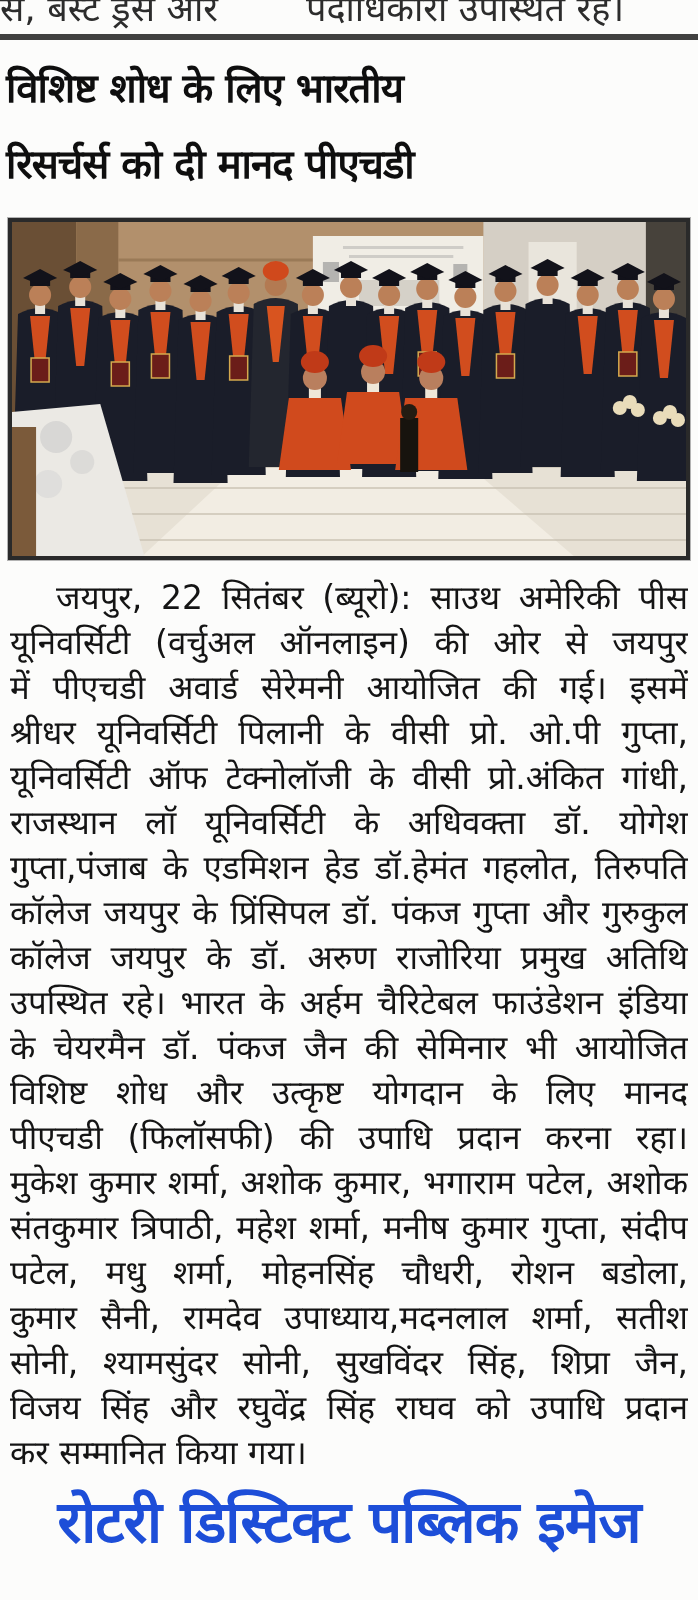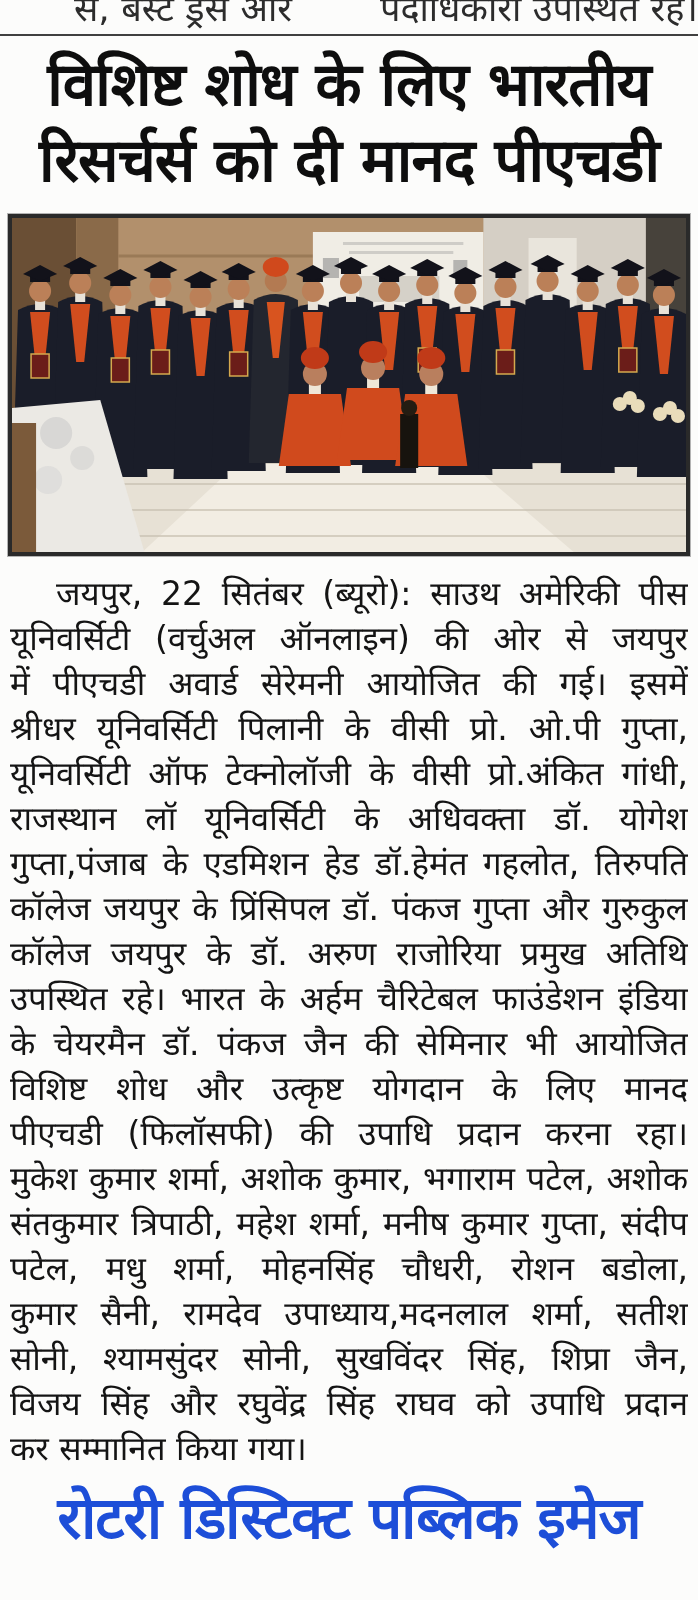--- a/index.html
+++ b/index.html
@@ -8,34 +8,32 @@
     background: #fcfcfb;
     overflow: hidden;
     font-family: "DejaVu Sans", "Liberation Sans", sans-serif;
     color: #161616;
   }
   .page { width: 698px; height: 1600px; position: relative; }
 
   
   .top-strip {
     height: 34px; overflow: hidden;
-    border-bottom: 2px solid #404040;
-    text-align: right;
+    border-bottom: 6px solid #404040;
   }
   .top-strip-inner {
     margin-top: -17px;
     font-size: 36px; color: #2c2c2c; white-space: nowrap;
   }
   .strip-gap { display: inline-block; width: 88px; }
 
   
   .headline {
     margin: 10px 6px 0;
-    text-align: center;
-    font-size: 60px; font-weight: 800;
+    font-size: 40px; font-weight: 800;
     line-height: 76px; color: #0e0e0e;
     letter-spacing: -1px;
   }
   .headline .hl { display: block; }
 
   
   .photo-frame {
     margin: 16px 8px 0;
     height: 334px;
     border: 4px solid #2a2a2a;

